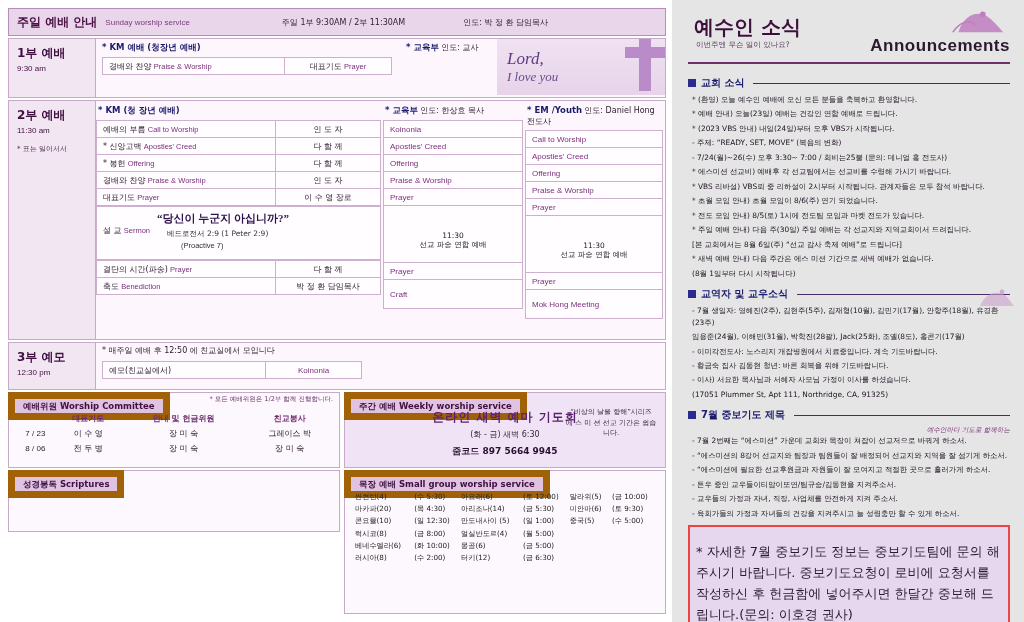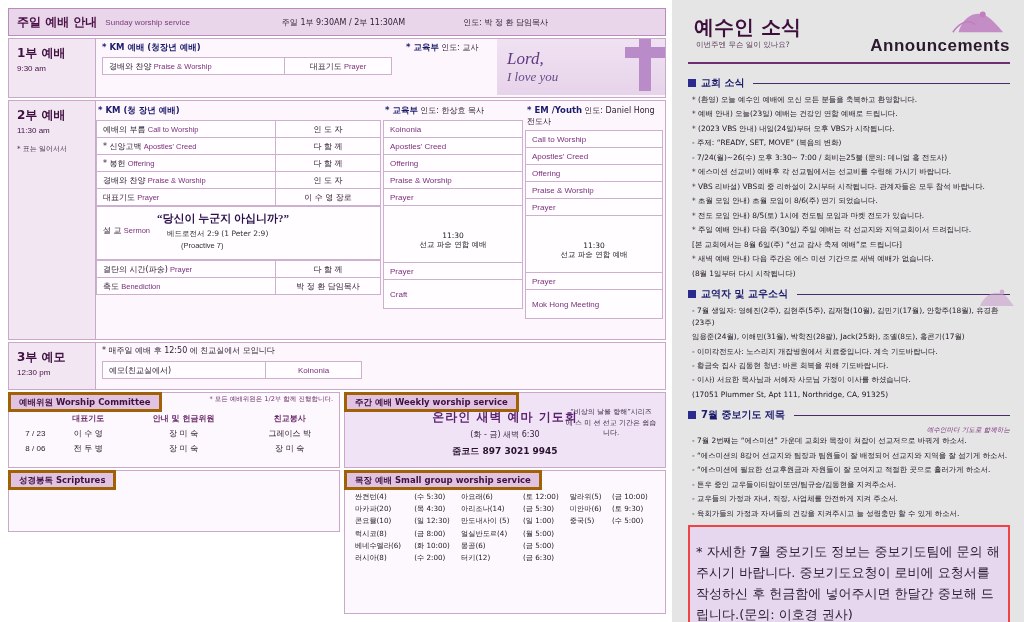--- a/index.html
+++ b/index.html
@@ -87,21 +87,21 @@
   .subtbl td{height:15px;}
 
   
   #sec3{left:8px;top:342px;width:656px;height:46px;}
   #sec3 .body{position:absolute;left:87px;right:0;top:0;bottom:0;padding-top:6px;}
 
   
   .blk{position:absolute;border:1px solid #c9a9c9;background:#fdf8fd;}
   .blk .cap{
     position:absolute;left:-1px;top:-1px;height:14px;line-height:14px;
-    background:#e0c3e0;border:3px solid #a16207;padding:0 8px;font-size:8.5px;font-weight:bold;color:#3f1040;
+    background:#e0c3e0;border:7px solid #a16207;padding:0 8px;font-size:8.5px;font-weight:bold;color:#3f1040;
   }
   #wc{left:8px;top:392px;width:330px;height:74px;}
   #sb{left:8px;top:470px;width:330px;height:60px;}
   #ws{left:344px;top:392px;width:320px;height:74px;background:#efe3f5;}
   #sg{left:344px;top:470px;width:320px;height:142px;}
 
   .wc-tbl{position:absolute;left:6px;top:18px;right:6px;font-size:8px;}
   .wc-tbl table{width:100%;border-collapse:collapse;}
   .wc-tbl td{padding:2px 0;text-align:center;}
   .wc-tbl .hd{color:#6a2b6a;font-weight:bold;}
@@ -383,21 +383,21 @@
 
     <div class="blk" id="sb">
       <div class="cap kor">성경봉독 Scriptures</div>
     </div>
 
     <div class="blk" id="ws">
       <div class="cap kor">주간 예배   Weekly worship service</div>
       <div class="ws-body">
         <div class="ws-t1 kor">온라인 새벽 예마 기도회</div>
         <div class="ws-t2 kor">(화 - 금) 새벽 6:30</div>
-        <div class="ws-t3 kor">줌코드 897 3021 9945</div>
+        <div class="ws-t3 kor">줌코드 897 5664 9945</div>
       </div>
       <div class="ws-side kor" style="white-space:pre-line;">“비상의 날을 향해”시리즈
 에 스 미 션  선교 기간은 쉽습니다.</div>
     </div>
 
     <div class="blk" id="sg">
       <div class="cap kor">목장 예배   Small group worship service</div>
       <div class="sg-grid">
         <table>
           <tbody>

